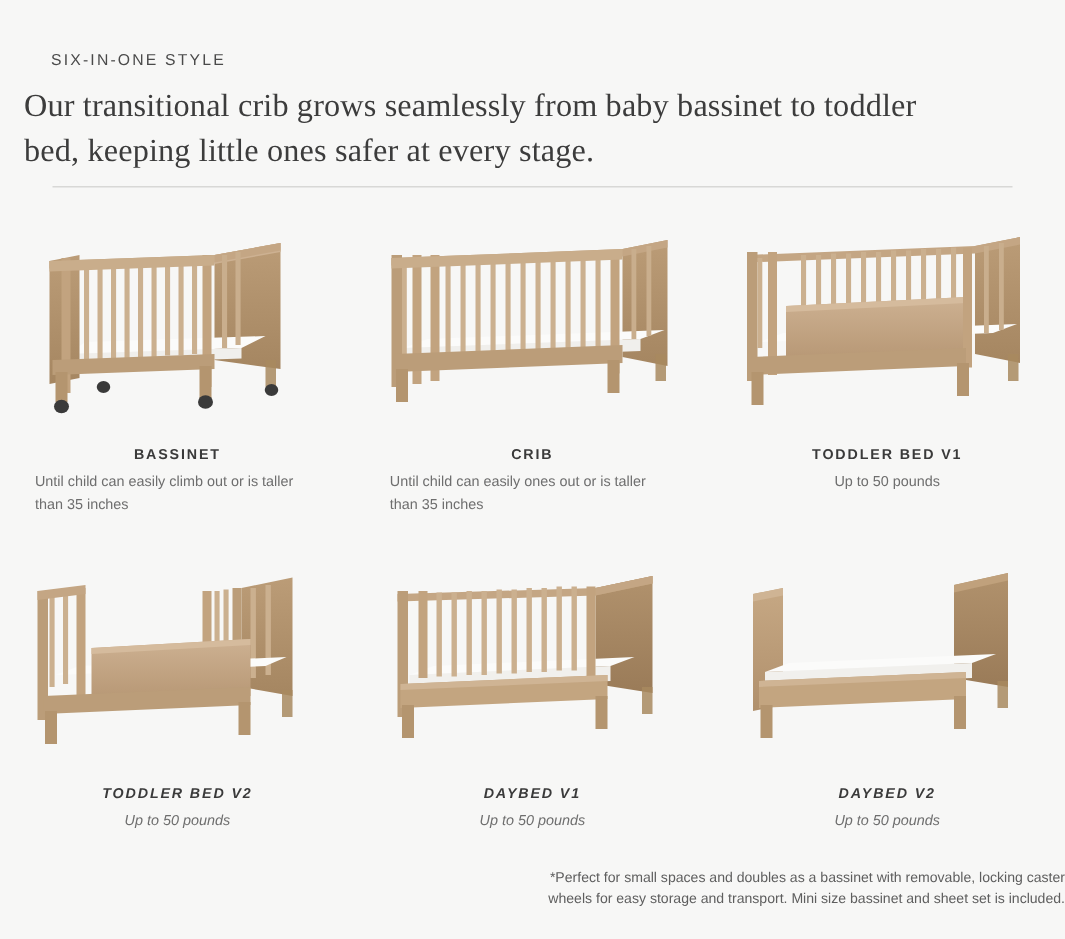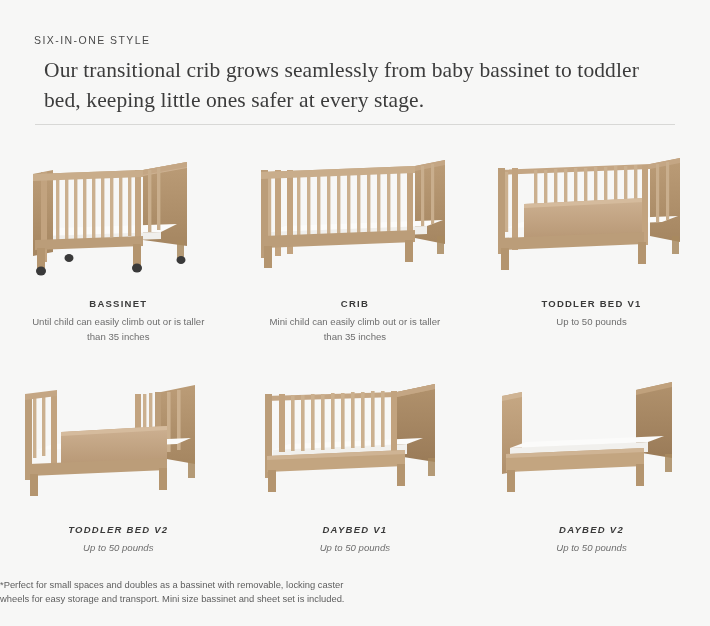--- a/index.html
+++ b/index.html
@@ -25,21 +25,21 @@
     left: 34px;
     top: 34px;
     font-size: 10.5px;
     letter-spacing: 1.45px;
     color: #4a4a4a;
     font-weight: 500;
     text-transform: uppercase;
   }
   .headline {
     position: absolute;
-    left: 44px;
+    left: 16px;
     top: 55px;
     width: 600px;
     font-family: "Liberation Serif", serif;
     font-size: 21.5px;
     line-height: 30px;
     color: #3c3c3c;
     font-weight: 400;
     letter-spacing: 0.1px;
   }
   .divider {
@@ -78,31 +78,30 @@
     color: #3a3a3a;
     font-weight: 700;
     text-transform: uppercase;
     margin-top: 8px;
     text-align: left;
   }
   .cap-desc {
     font-size: 9.6px;
     line-height: 14.5px;
     color: #6e6e6e;
-    text-align: center;
     margin-top: 6px;
     max-width: 190px;
   }
   .row2 { margin-top: 22px; font-style: italic; }
   .footnote {
     position: absolute;
     left: 0;
     top: 578px;
     width: 710px;
-    text-align: left;
+    text-align: right;
     font-size: 9.4px;
     line-height: 14px;
     color: #5e5e5e;
   }
   .footnote span { display: block; }
 </style>
 </head>
 <body>
 
 <div class="page">
@@ -230,21 +229,21 @@
 
             <polygon points="16,96 168,90 168,102 16,108" fill="#bb9d79"></polygon>
 
             <rect x="17" y="106" width="8" height="22" fill="#b4956f"></rect>
             <rect x="158" y="100" width="8" height="22" fill="#b4956f"></rect>
             <rect x="190" y="96" width="7" height="18" fill="#a8895f" opacity="0.85"></rect>
           </svg>
         </div>
         <div class="cap-title">CRIB</div>
         <div class="cap-desc">
-          <span>Mini child can easily climb out</span>
+          <span>Until child can easily ones out</span>
           <span>or is taller than 35 inches</span>
         </div>
       </div>
 
       <div class="cell">
         <div class="thumb">
           <svg viewBox="0 0 215 150" width="215" height="150">
             <defs>
               <linearGradient id="wsideC" x1="0" y1="0" x2="0" y2="1">
                 <stop offset="0" stop-color="#bb9c77"></stop>

